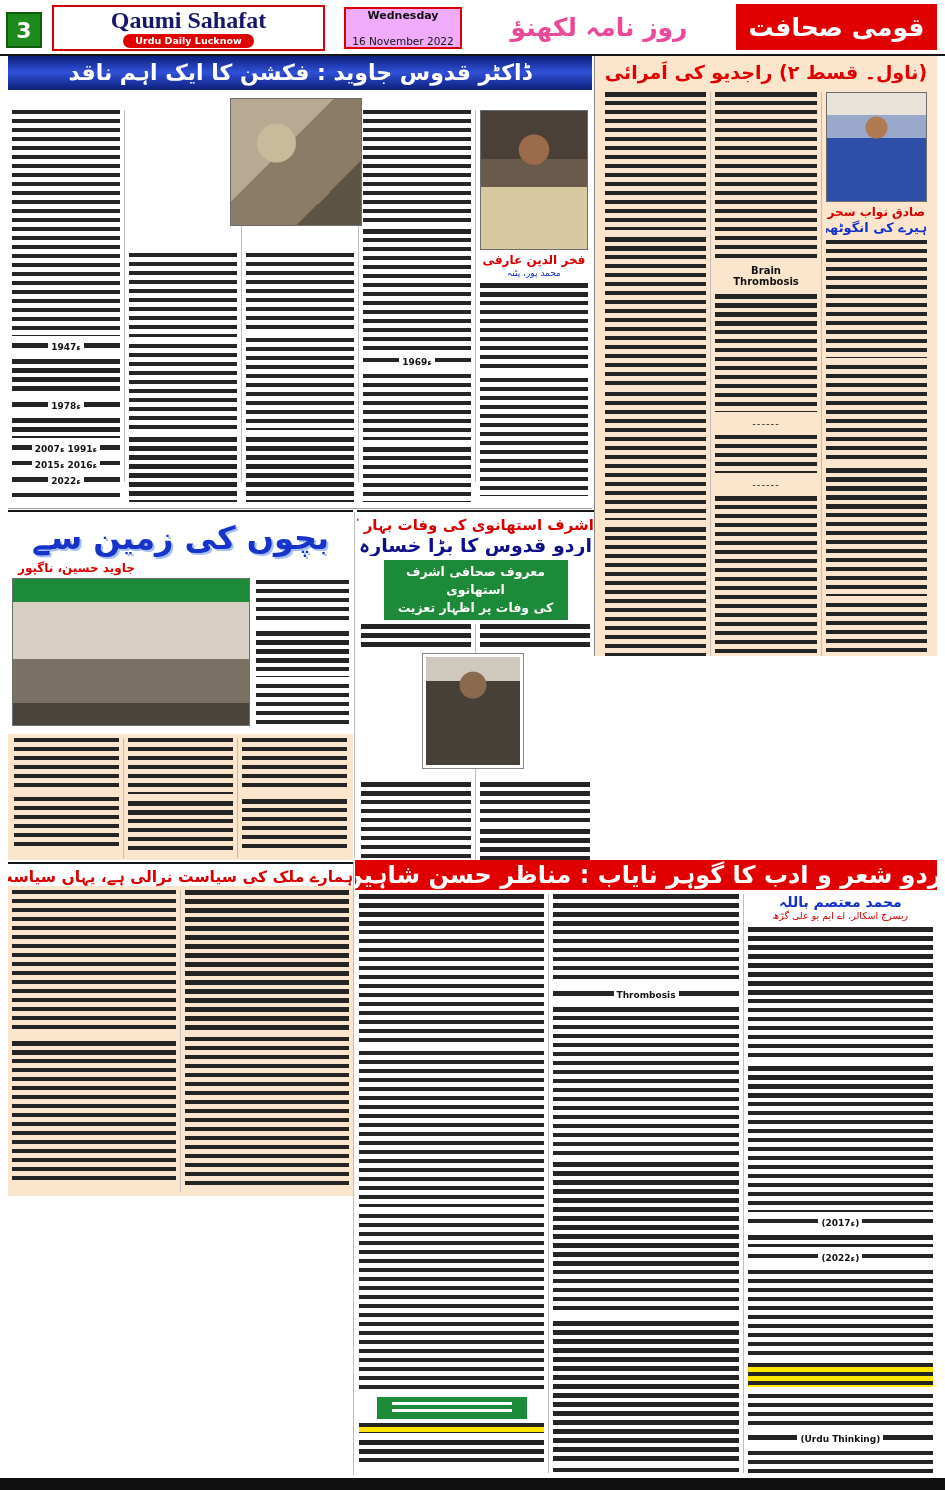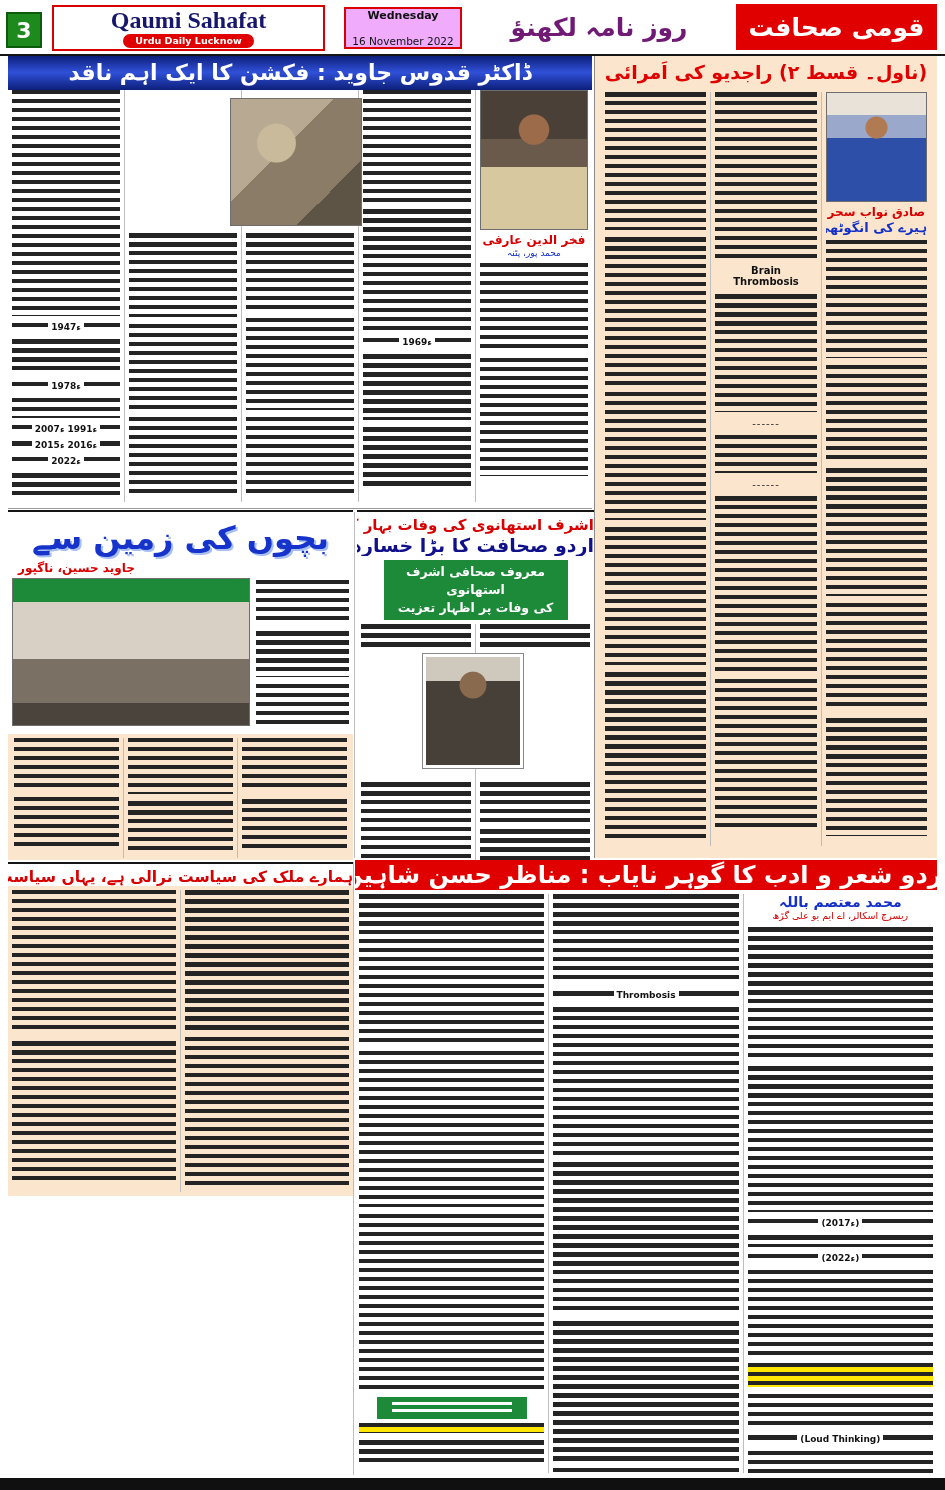--- a/index.html
+++ b/index.html
@@ -8,21 +8,21 @@
   .page{position:relative;width:945px;height:1490px;background:#ffffff;overflow:hidden;}
 
   
   .pageno{position:absolute;left:6px;top:12px;width:36px;height:36px;background:#1e8a1e;border:2px solid #0c5c0c;color:#fff;font-weight:bold;font-size:22px;display:flex;align-items:center;justify-content:center;}
   .masthead{position:absolute;left:52px;top:5px;width:273px;height:46px;border:2px solid #d80000;display:flex;flex-direction:column;align-items:center;justify-content:center;background:#fff;}
   .mast-title{font-family:"Liberation Serif","DejaVu Serif",serif;font-weight:bold;font-size:24px;color:#16166b;line-height:1;}
   .mast-sub{margin-top:2px;background:#e00000;color:#fff;font-size:9.5px;font-weight:bold;padding:1px 12px;border-radius:8px;line-height:1.2;}
   .datebox{position:absolute;left:344px;top:7px;width:118px;height:42px;border:2px solid #d80000;display:flex;flex-direction:column;align-items:center;justify-content:center;background:#f0abfc;}
   .date-day{font-size:11px;font-weight:bold;}
   .date-rest{font-size:10.5px;margin-top:13px;}
-  .nameplate{position:absolute;left:470px;top:10px;width:258px;height:36px;font-size:25px;font-weight:bold;color:#701a75;text-align:center;line-height:36px;white-space:nowrap;overflow:hidden;}
+  .nameplate{position:absolute;left:470px;top:10px;width:258px;height:36px;font-size:25px;font-weight:bold;color:#ec4899;text-align:center;line-height:36px;white-space:nowrap;overflow:hidden;}
   .section-box{position:absolute;left:736px;top:4px;width:201px;height:46px;background:#e00000;color:#fff;display:flex;align-items:center;justify-content:center;font-size:25px;font-weight:bold;white-space:nowrap;overflow:hidden;}
   .rule{position:absolute;background:#151515;}
 
   
   .greek{background-image:repeating-linear-gradient(to bottom,#242424 0px,#242424 4.5px,transparent 4.5px,transparent 9px);margin-bottom:7px;}
   .greek-hl{background-color:#ffe600;}
   .cols{display:flex;flex-direction:row-reverse;height:100%;overflow:hidden;}
   .col{flex:1 1 0;padding:0 4px;min-width:0;}
   .vsep{flex:0 0 1px;background:#bdbdbd;}
   .spacer{margin-bottom:7px;}
@@ -31,29 +31,29 @@
   .cap-blue{color:#1430c8;font-weight:bold;font-size:13px;text-align:center;margin-bottom:5px;white-space:nowrap;overflow:hidden;}
   .cap-small-blue{color:#1430c8;font-size:9px;text-align:center;margin-bottom:5px;white-space:nowrap;overflow:hidden;}
   .chiprow{display:flex;align-items:center;gap:3px;margin-bottom:7px;}
   .chiprow .gfill{flex:1 1 0;height:9px;margin:0;}
   .chip{font-size:9px;line-height:9px;color:#111;white-space:nowrap;font-weight:bold;}
   .dashsep{text-align:center;color:#333;font-size:10px;line-height:9px;margin-bottom:7px;letter-spacing:1px;}
   .ensnip{text-align:center;font-size:10px;font-weight:bold;line-height:11px;margin-bottom:7px;color:#111;}
   .peach{background:#fbe6cd;}
 
   
-  .art-novel{position:absolute;left:594px;top:56px;width:343px;height:802px;background:#fbe6cd;border-left:1px solid #8a8a8a;overflow:hidden;}
+  .art-novel{position:absolute;left:594px;top:56px;width:343px;height:600px;background:#fbe6cd;border-left:1px solid #8a8a8a;overflow:hidden;}
   .novel-headline{height:32px;line-height:32px;text-align:center;color:#e00000;font-weight:bold;font-size:19px;white-space:nowrap;overflow:hidden;}
   .novel-body{height:762px;padding:4px 6px;}
   .ph-sahar{height:110px;background:radial-gradient(circle at 50% 32%,#b07a52 0 12%,rgba(0,0,0,0) 13%),linear-gradient(180deg,#e8e2d8 0 20%,#9aa8cc 20% 42%,#2e4fa8 42% 100%);}
 
   
   .art-qudoos{position:absolute;left:8px;top:56px;width:584px;height:452px;background:#fff;overflow:hidden;}
   .qud-headline{height:34px;line-height:34px;text-align:center;color:#fff;font-weight:bold;font-size:22px;background:linear-gradient(180deg,#0d1f7a,#3050d8 48%,#0d1f7a);white-space:nowrap;overflow:hidden;}
-  .qud-body{position:relative;height:412px;padding:0 0;}
+  .qud-body{position:relative;height:412px;padding:20px 0;}
   .ph-arifi{height:140px;background:radial-gradient(circle at 50% 28%,#9c6b4a 0 13%,rgba(0,0,0,0) 14%),linear-gradient(180deg,#4a4038 0 35%,#6a5a4c 35% 55%,#d8c8a0 55% 100%);}
   .ph-reclina{position:absolute;left:222px;top:8px;width:132px;height:128px;background:radial-gradient(circle at 35% 35%,#caba9c 0 16%,rgba(0,0,0,0) 17%),linear-gradient(135deg,#b8aa92 0 40%,#8a7c66 40% 75%,#5e5446 75% 100%);border:1px solid #6e6e6e;}
 
   
   .art-children{position:absolute;left:8px;top:510px;width:345px;height:350px;background:#fff;border-top:2px solid #151515;overflow:hidden;}
   .chl-headline{margin-top:4px;text-align:center;color:#1633cc;font-weight:bold;font-size:32px;line-height:44px;text-shadow:2px 2px 0 #a8c0f0;white-space:nowrap;overflow:hidden;}
   .chl-byline{text-align:left;padding:0 10px;color:#d80000;font-weight:bold;font-size:12px;height:18px;line-height:16px;}
   .chl-row{display:flex;gap:6px;padding:0 4px;height:152px;}
   .ph-group{flex:0 0 238px;height:148px;background:linear-gradient(180deg,#1d8a3a 0 16%,#d8d0c4 16% 55%,#7a7064 55% 85%,#4a443c 85% 100%);}
   .chl-textcol{flex:1 1 0;padding-top:2px;}
@@ -247,21 +247,21 @@
       <div class="vsep"></div>
       <div class="col">
         <div class="greek" style="height:52px"></div>
         <div class="greek" style="height:54px"></div>
       </div>
     </div>
   </div>
 
   <div class="art-ashraf">
     <div class="ash-h1" dir="rtl">اشرف استھانوی کی وفات بہار کی</div>
-    <div class="ash-h2" dir="rtl">اردو صحافت کا بڑا خسارہ</div>
+    <div class="ash-h2" dir="rtl">اردو قدوس کا بڑا خسارہ</div>
     <div class="ash-green" dir="rtl">
       <div>معروف صحافی اشرف استھانوی</div>
       <div>کی وفات پر اظہار تعزیت</div>
     </div>
     <div class="ash-body cols">
       <div class="col">
         <div class="greek" style="height:26px"></div>
         <div class="spacer" style="height:118px"></div>
         <div class="greek" style="height:40px"></div>
         <div class="greek" style="height:44px"></div>
@@ -294,21 +294,21 @@
       <div class="chiprow">
         <div class="greek gfill"></div>
         <span class="chip">(2022ء)</span>
         <div class="greek gfill"></div>
       </div>
       <div class="greek" style="height:86px"></div>
       <div class="greek greek-hl" style="height:24px"></div>
       <div class="greek" style="height:34px"></div>
       <div class="chiprow">
         <div class="greek gfill"></div>
-        <span class="chip">(Loud Thinking)</span>
+        <span class="chip">(Urdu Thinking)</span>
         <div class="greek gfill"></div>
       </div>
       <div class="greek" style="height:36px"></div>
     </div>
     <div class="vsep"></div>
     <div class="col">
       <div class="greek" style="height:90px"></div>
       <div class="chiprow">
         <div class="greek gfill"></div>
         <span class="chip">Thrombosis</span>

